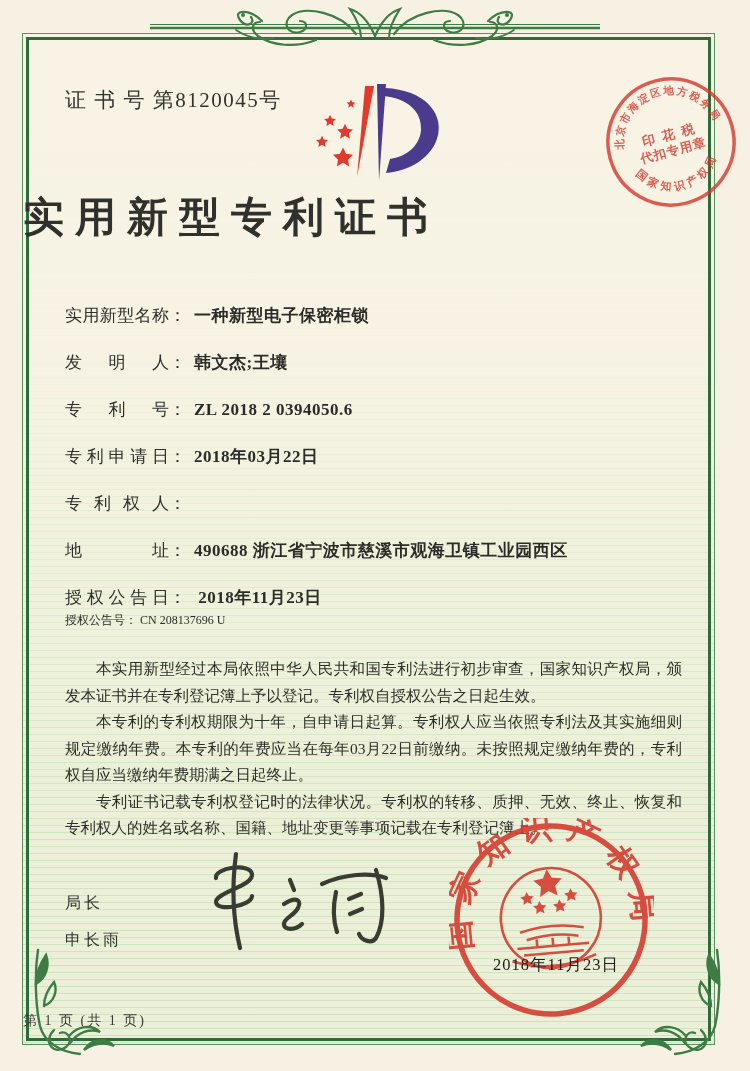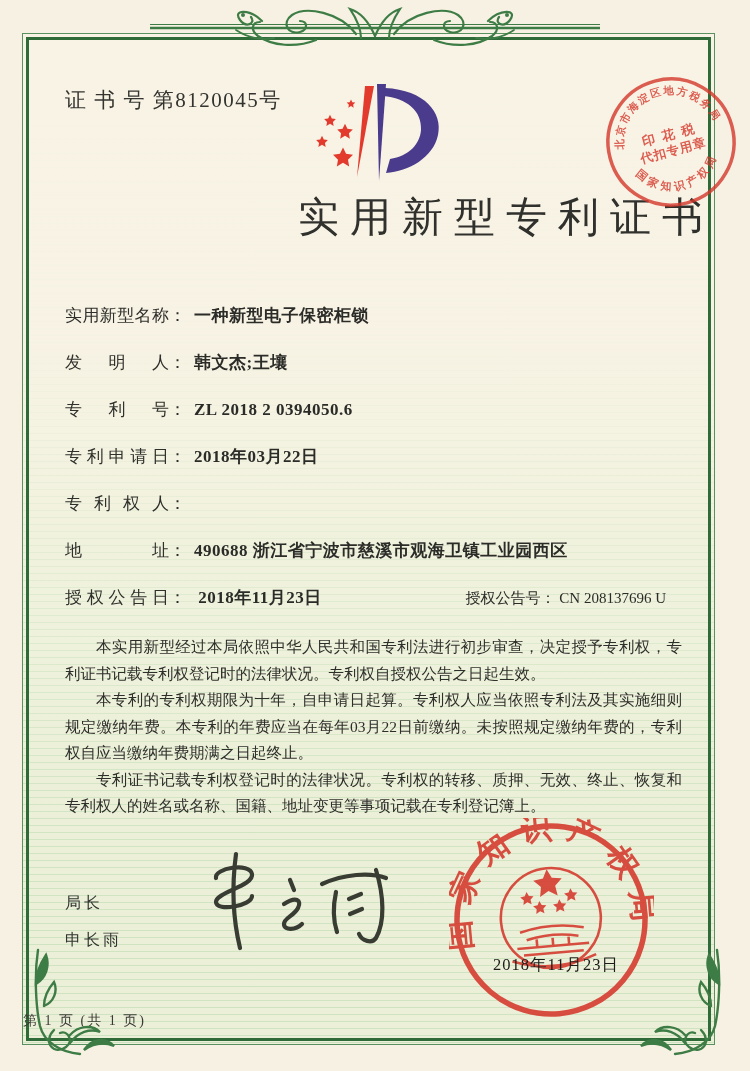--- a/index.html
+++ b/index.html
@@ -18,29 +18,29 @@
                       rgba(240,243,222,.55) 55%, rgba(228,238,208,.22) 78%,
                       rgba(222,235,200,.10) 100%),
       repeating-linear-gradient(180deg,#cde2bf 0px,#cde2bf 1.4px,transparent 1.4px,transparent 7px),
       #eef0da;
   }
   .frame::before{
     content:'';position:absolute;inset:3px;border:3px solid #2e6b38;pointer-events:none;
   }
   
   .cert-no{position:absolute;left:42px;top:52px;font-size:21px;letter-spacing:1.5px;color:#33332f;}
-  .title{position:absolute;left:0;top:156px;width:100%;text-align:right;
-         font-size:41px;font-weight:400;letter-spacing:11px;color:#30302c;}
+  .title{position:absolute;left:0;top:156px;width:100%;text-align:left;
+         font-size:41px;font-weight:700;letter-spacing:11px;color:#30302c;}
   .content{position:absolute;left:42px;right:28px;top:270px;}
   .field-row{display:flex;align-items:baseline;margin-bottom:24px;line-height:23px;font-size:17px;}
   .f-label{display:inline-block;width:104px;text-align:justify;text-align-last:justify;color:#2f2f2b;}
   .f-colon{margin:0 2px 0 0;}
   .f-value{margin-left:6px;letter-spacing:.5px;font-weight:bold;}
-  .row-split{justify-content:space-between;padding-right:20px;}
-  .grant-right{font-size:15px;}
+  .row-split{justify-content:space-between;padding-right:20px;flex-direction:column;}
+  .grant-right{font-size:12px;}
   .paras{margin-top:12px;padding-right:4px;}
   .paras p{margin:0;text-indent:2em;font-size:15.5px;line-height:26.5px;text-align:justify;color:#2e2e2a;}
   .officer{position:absolute;left:42px;top:850px;font-size:16px;letter-spacing:3px;line-height:37px;
            font-family:"Liberation Sans","DejaVu Sans",sans-serif;color:#2f342f;}
   .issue-date{position:absolute;left:438px;top:920px;width:190px;text-align:center;
               font-size:16.5px;letter-spacing:1px;color:#1c1c1a;z-index:6;}
   .footer{position:absolute;left:0;bottom:14px;width:100%;
           font-size:14px;letter-spacing:2px;color:#3a3a35;}
   
   .logo{position:absolute;left:276px;top:48px;z-index:2;}
@@ -145,21 +145,21 @@
         <span class="f-label">授权公告日</span><span class="f-colon">：</span>
         <span class="f-value">2018年11月23日</span>
       </span>
       <span class="grant-right">
         <span>授权公告号</span><span>：</span>
         <span>CN 208137696 U</span>
       </span>
     </div>
 
     <div class="paras">
-      <p>本实用新型经过本局依照中华人民共和国专利法进行初步审查，决定授予专利权，专利证书记载专利权登记时的法律状况。专利权自授权公告之日起生效。</p>
+      <p>本实用新型经过本局依照中华人民共和国专利法进行初步审查，国家知识产权局，颁发本证书并在专利登记簿上予以登记。专利权自授权公告之日起生效。</p>
       <p>本专利的专利权期限为十年，自申请日起算。专利权人应当依照专利法及其实施细则规定缴纳年费。本专利的年费应当在每年03月22日前缴纳。未按照规定缴纳年费的，专利权自应当缴纳年费期满之日起终止。</p>
       <p>专利证书记载专利权登记时的法律状况。专利权的转移、质押、无效、终止、恢复和专利权人的姓名或名称、国籍、地址变更等事项记载在专利登记簿上。</p>
     </div>
   </div>
 
   <div class="officer">
     <div>局长</div>
     <div>申长雨</div>
   </div>
 

